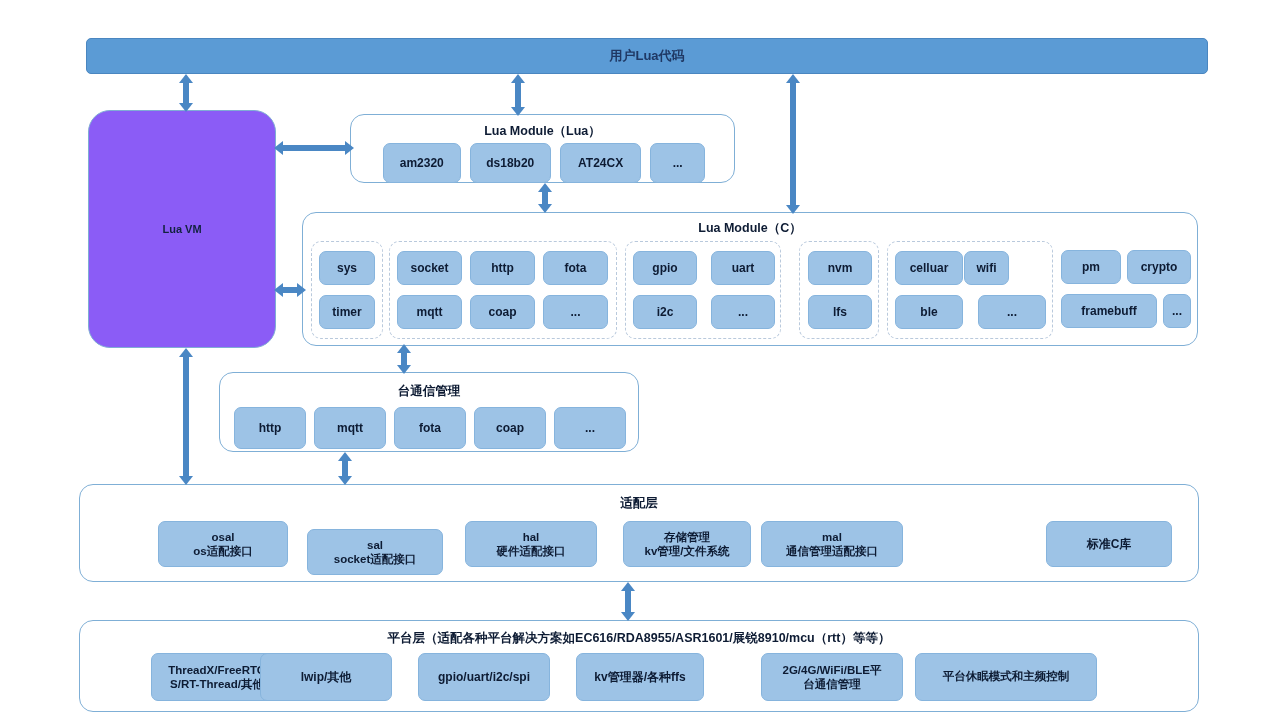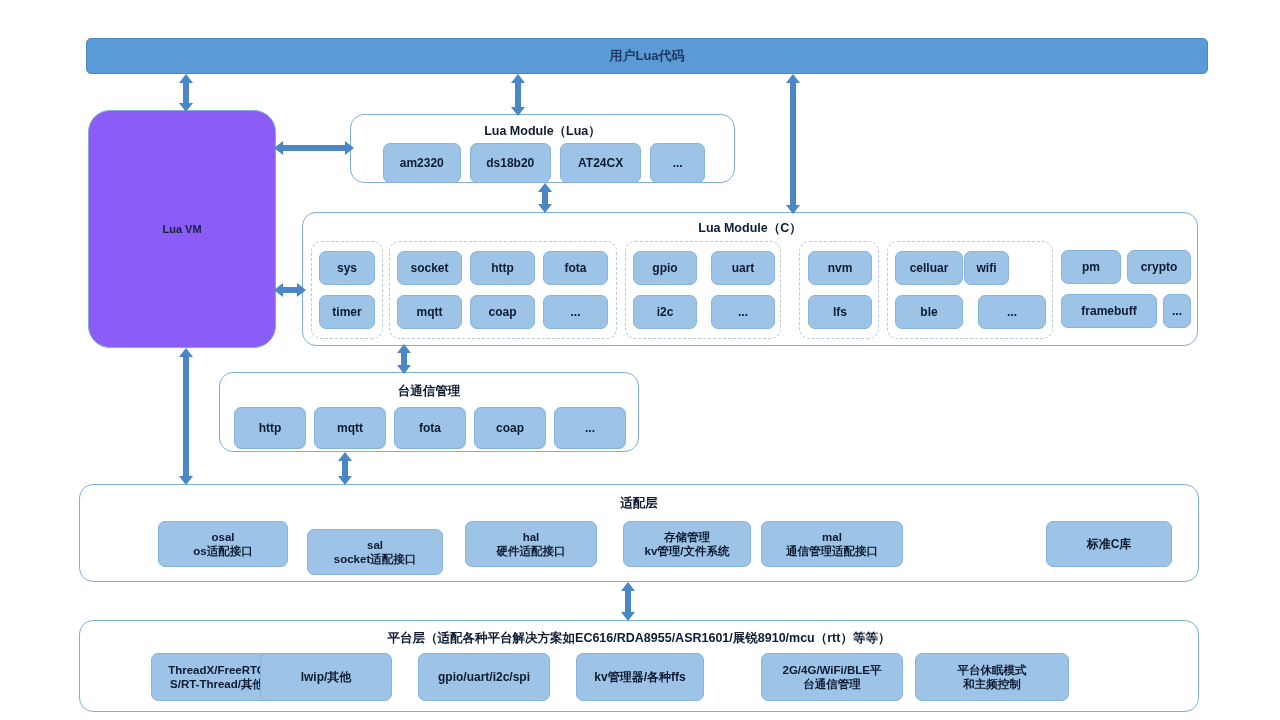--- a/index.html
+++ b/index.html
@@ -245,21 +245,21 @@
       <span>ThreadX/FreeRTO</span>
       <span>S/RT-Thread/其他</span>
     </div>
     <div class="abs chip" style="left:180px; top:32px; width:132px; height:48px;">lwip/其他</div>
     <div class="abs chip" style="left:338px; top:32px; width:132px; height:48px;">gpio/uart/i2c/spi</div>
     <div class="abs chip" style="left:496px; top:32px; width:128px; height:48px;">kv管理器/各种ffs</div>
     <div class="abs chip two-line" style="left:634px; top:32px; width:142px; height:48px; flex-direction:column;">
       <span>2G/4G/WiFi/BLE平</span>
       <span>台通信管理</span>
     </div>
-    <div class="abs chip two-line" style="left:788px; top:32px; width:154px; height:48px; flex-direction:column;">
+    <div class="abs chip two-line" style="left:788px; top:32px; width:182px; height:48px; flex-direction:row;font-family:Liberation Mono, monospace;">
       <span>平台休眠模式</span>
       <span>和主频控制</span>
     </div>
   </div>
 
   <div class="arrow-v" style="left:178px; top:74px; width:16px; height:38px;">
     <div class="head-up"></div>
     <div class="shaft" style="top:9px; bottom:9px;"></div>
     <div class="head-down"></div>
   </div>

